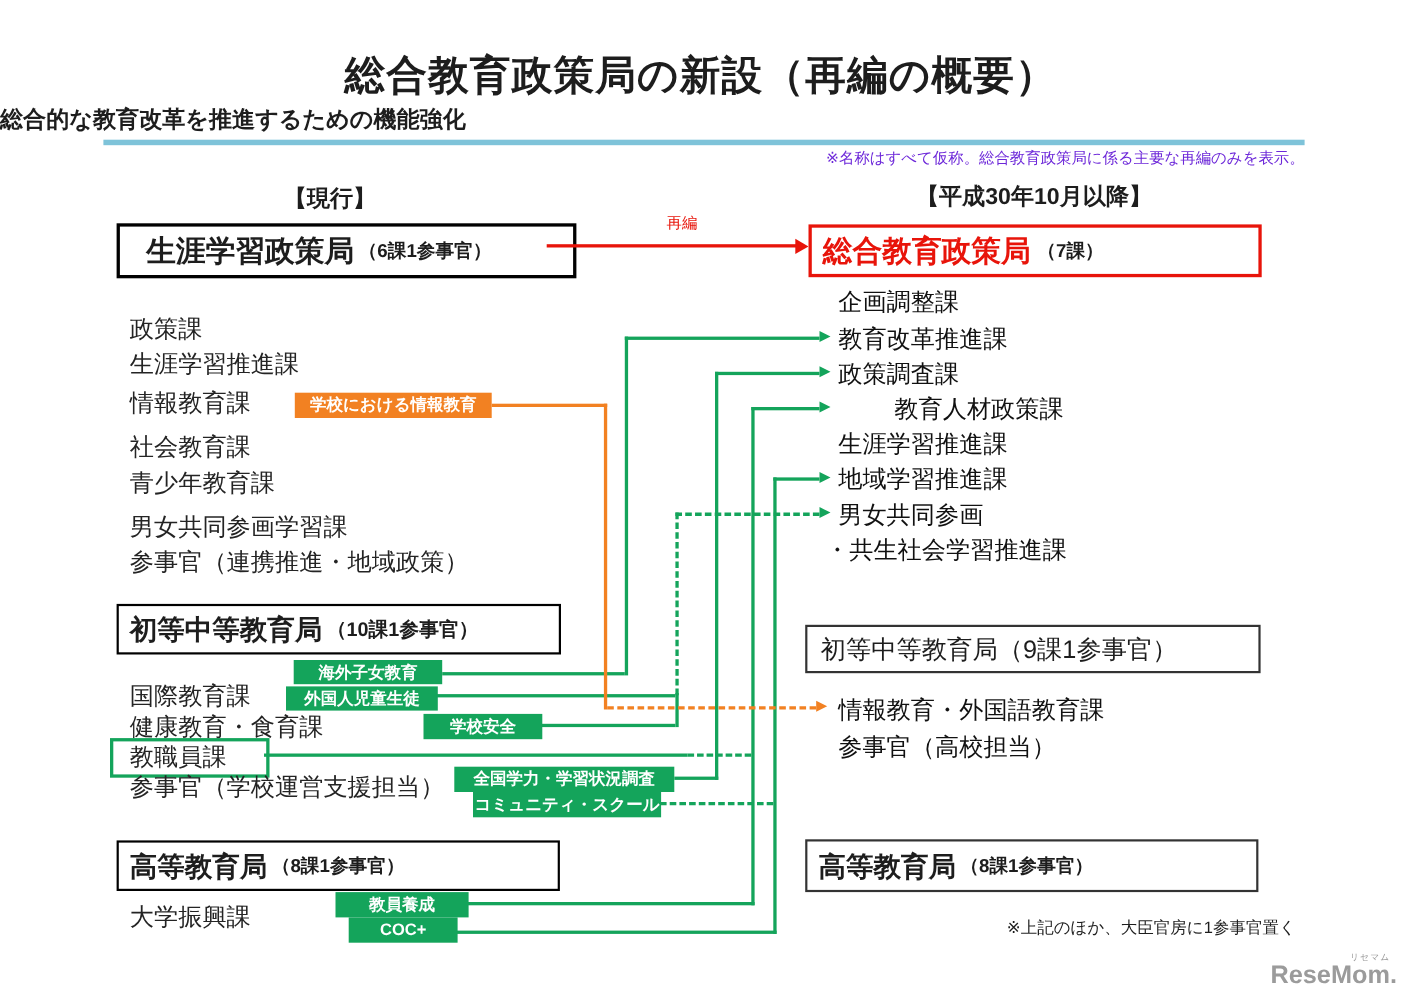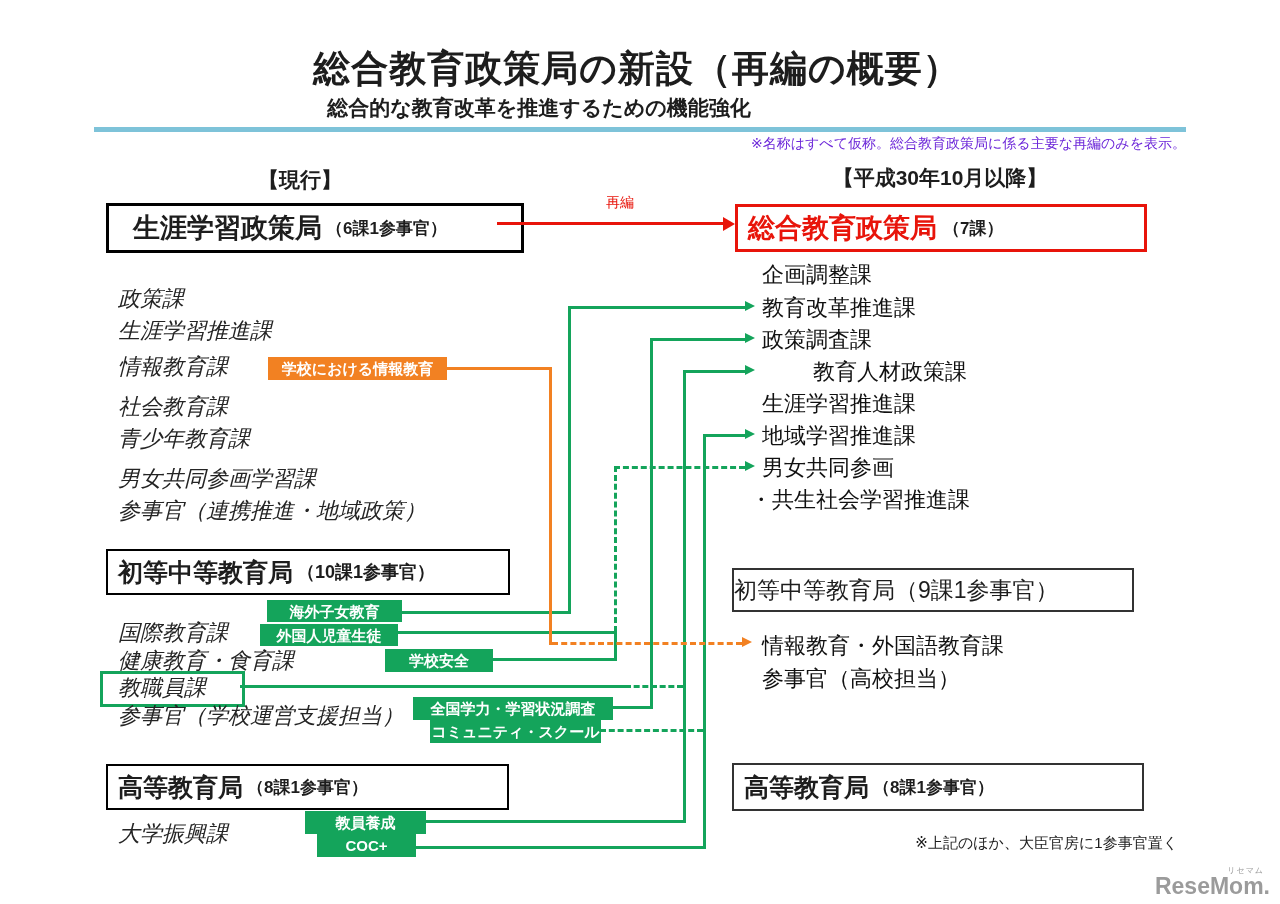--- a/index.html
+++ b/index.html
@@ -8,21 +8,21 @@
     --red:#e8140a;
     --blue:#7ec3d9;
     --ink:#1d1d1d;
   }
   html,body{margin:0;padding:0;background:#fff;}
   #canvas{position:relative;width:1280px;height:904px;background:#fff;overflow:hidden;
           font-family:"Liberation Sans","DejaVu Sans",sans-serif;color:var(--ink);}
   .abs{position:absolute;}
   .nw{white-space:nowrap;}
   .item-s{position:absolute;font-family:"Liberation Serif","DejaVu Serif",serif;
-          font-size:22px;color:#242424;white-space:nowrap;line-height:26px;font-style:italic;}
+          font-size:22px;color:#242424;white-space:nowrap;line-height:26px;}
   .item-g{position:absolute;font-family:"Liberation Sans","DejaVu Sans",sans-serif;
           font-size:22px;color:#111;white-space:nowrap;line-height:26px;}
   .tag{position:absolute;background:var(--green);color:#fff;font-weight:bold;font-size:15px;
        display:flex;align-items:center;justify-content:center;white-space:nowrap;line-height:1;}
   .tag.or{background:var(--orange);}
   .hl{position:absolute;height:3px;background:var(--green);}
   .vl{position:absolute;width:3px;background:var(--green);}
   .hd{position:absolute;height:0;border-top:3px dashed var(--green);}
   .vd{position:absolute;width:0;border-left:3px dashed var(--green);}
   .hl.or,.vl.or{background:var(--orange);}
@@ -35,21 +35,21 @@
   .bigbox{position:absolute;display:flex;align-items:center;background:#fff;}
   .bigbox .bname{font-weight:bold;}
   .bigbox .bdetail{font-weight:bold;}
 </style>
 </head>
 <body>
 
 <div id="canvas">
 
   <div class="abs nw" style="left:0;top:44px;width:1274px;text-align:center;font-size:37px;font-weight:bold;letter-spacing:1px;">総合教育政策局の新設（再編の概要）</div>
-  <div class="abs nw" style="left:0;top:94px;width:1078px;text-align:center;font-size:21px;font-weight:bold;">総合的な教育改革を推進するための機能強化</div>
+  <div class="abs nw" style="left:0;top:94px;width:1078px;text-align:left;font-size:21px;font-weight:bold;">総合的な教育改革を推進するための機能強化</div>
   <div class="abs" style="left:94px;top:127px;width:1092px;height:5px;background:var(--blue);"></div>
   <div class="abs nw" style="left:0;top:135px;width:1186px;text-align:right;font-size:14px;color:#6d28d9;">※名称はすべて仮称。総合教育政策局に係る主要な再編のみを表示。</div>
 
   <div class="abs nw" style="left:150px;top:166px;width:300px;text-align:center;font-size:21px;font-weight:bold;">【現行】</div>
   <div class="abs nw" style="left:760px;top:164px;width:360px;text-align:center;font-size:21px;font-weight:bold;">【平成30年10月以降】</div>
 
   <div class="bigbox" style="left:106px;top:203px;width:388px;height:44px;border:3px solid #000;padding-left:24px;">
     <span class="bname" style="font-size:27px;">生涯学習政策局</span>
     <span class="bdetail" style="font-size:17px;margin-left:4px;">（6課1参事官）</span>
   </div>
@@ -79,21 +79,21 @@
   <div class="item-g" style="left:762px;top:423px;">地域学習推進課</div>
   <div class="item-g" style="left:762px;top:455px;">男女共同参画</div>
   <div class="item-g" style="left:750px;top:487px;">・共生社会学習推進課</div>
 
   <div class="tag or" style="left:268px;top:357px;width:179px;height:23px;">学校における情報教育</div>
 
   <div class="bigbox" style="left:106px;top:549px;width:390px;height:42px;border:2px solid #000;padding-left:10px;">
     <span class="bname" style="font-size:25px;">初等中等教育局</span>
     <span class="bdetail" style="font-size:18px;margin-left:4px;">（10課1参事官）</span>
   </div>
-  <div class="bigbox" style="left:732px;top:568px;width:398px;height:40px;border:2px solid #333;">
+  <div class="bigbox" style="left:732px;top:568px;width:398px;height:40px;border:2px solid #333;padding-left:12px;">
     <span style="font-size:23px;">初等中等教育局（9課1参事官）</span>
   </div>
 
   <div class="item-s" style="left:118px;top:620px;">国際教育課</div>
   <div class="item-s" style="left:118px;top:648px;">健康教育・食育課</div>
   <div class="abs" style="left:100px;top:671px;width:139px;height:30px;border:3px solid var(--green);"></div>
   <div class="item-s" style="left:118px;top:675px;">教職員課</div>
   <div class="item-s" style="left:118px;top:703px;">参事官（学校運営支援担当）</div>
 
   <div class="tag" style="left:267px;top:600px;width:135px;height:22px;">海外子女教育</div>

